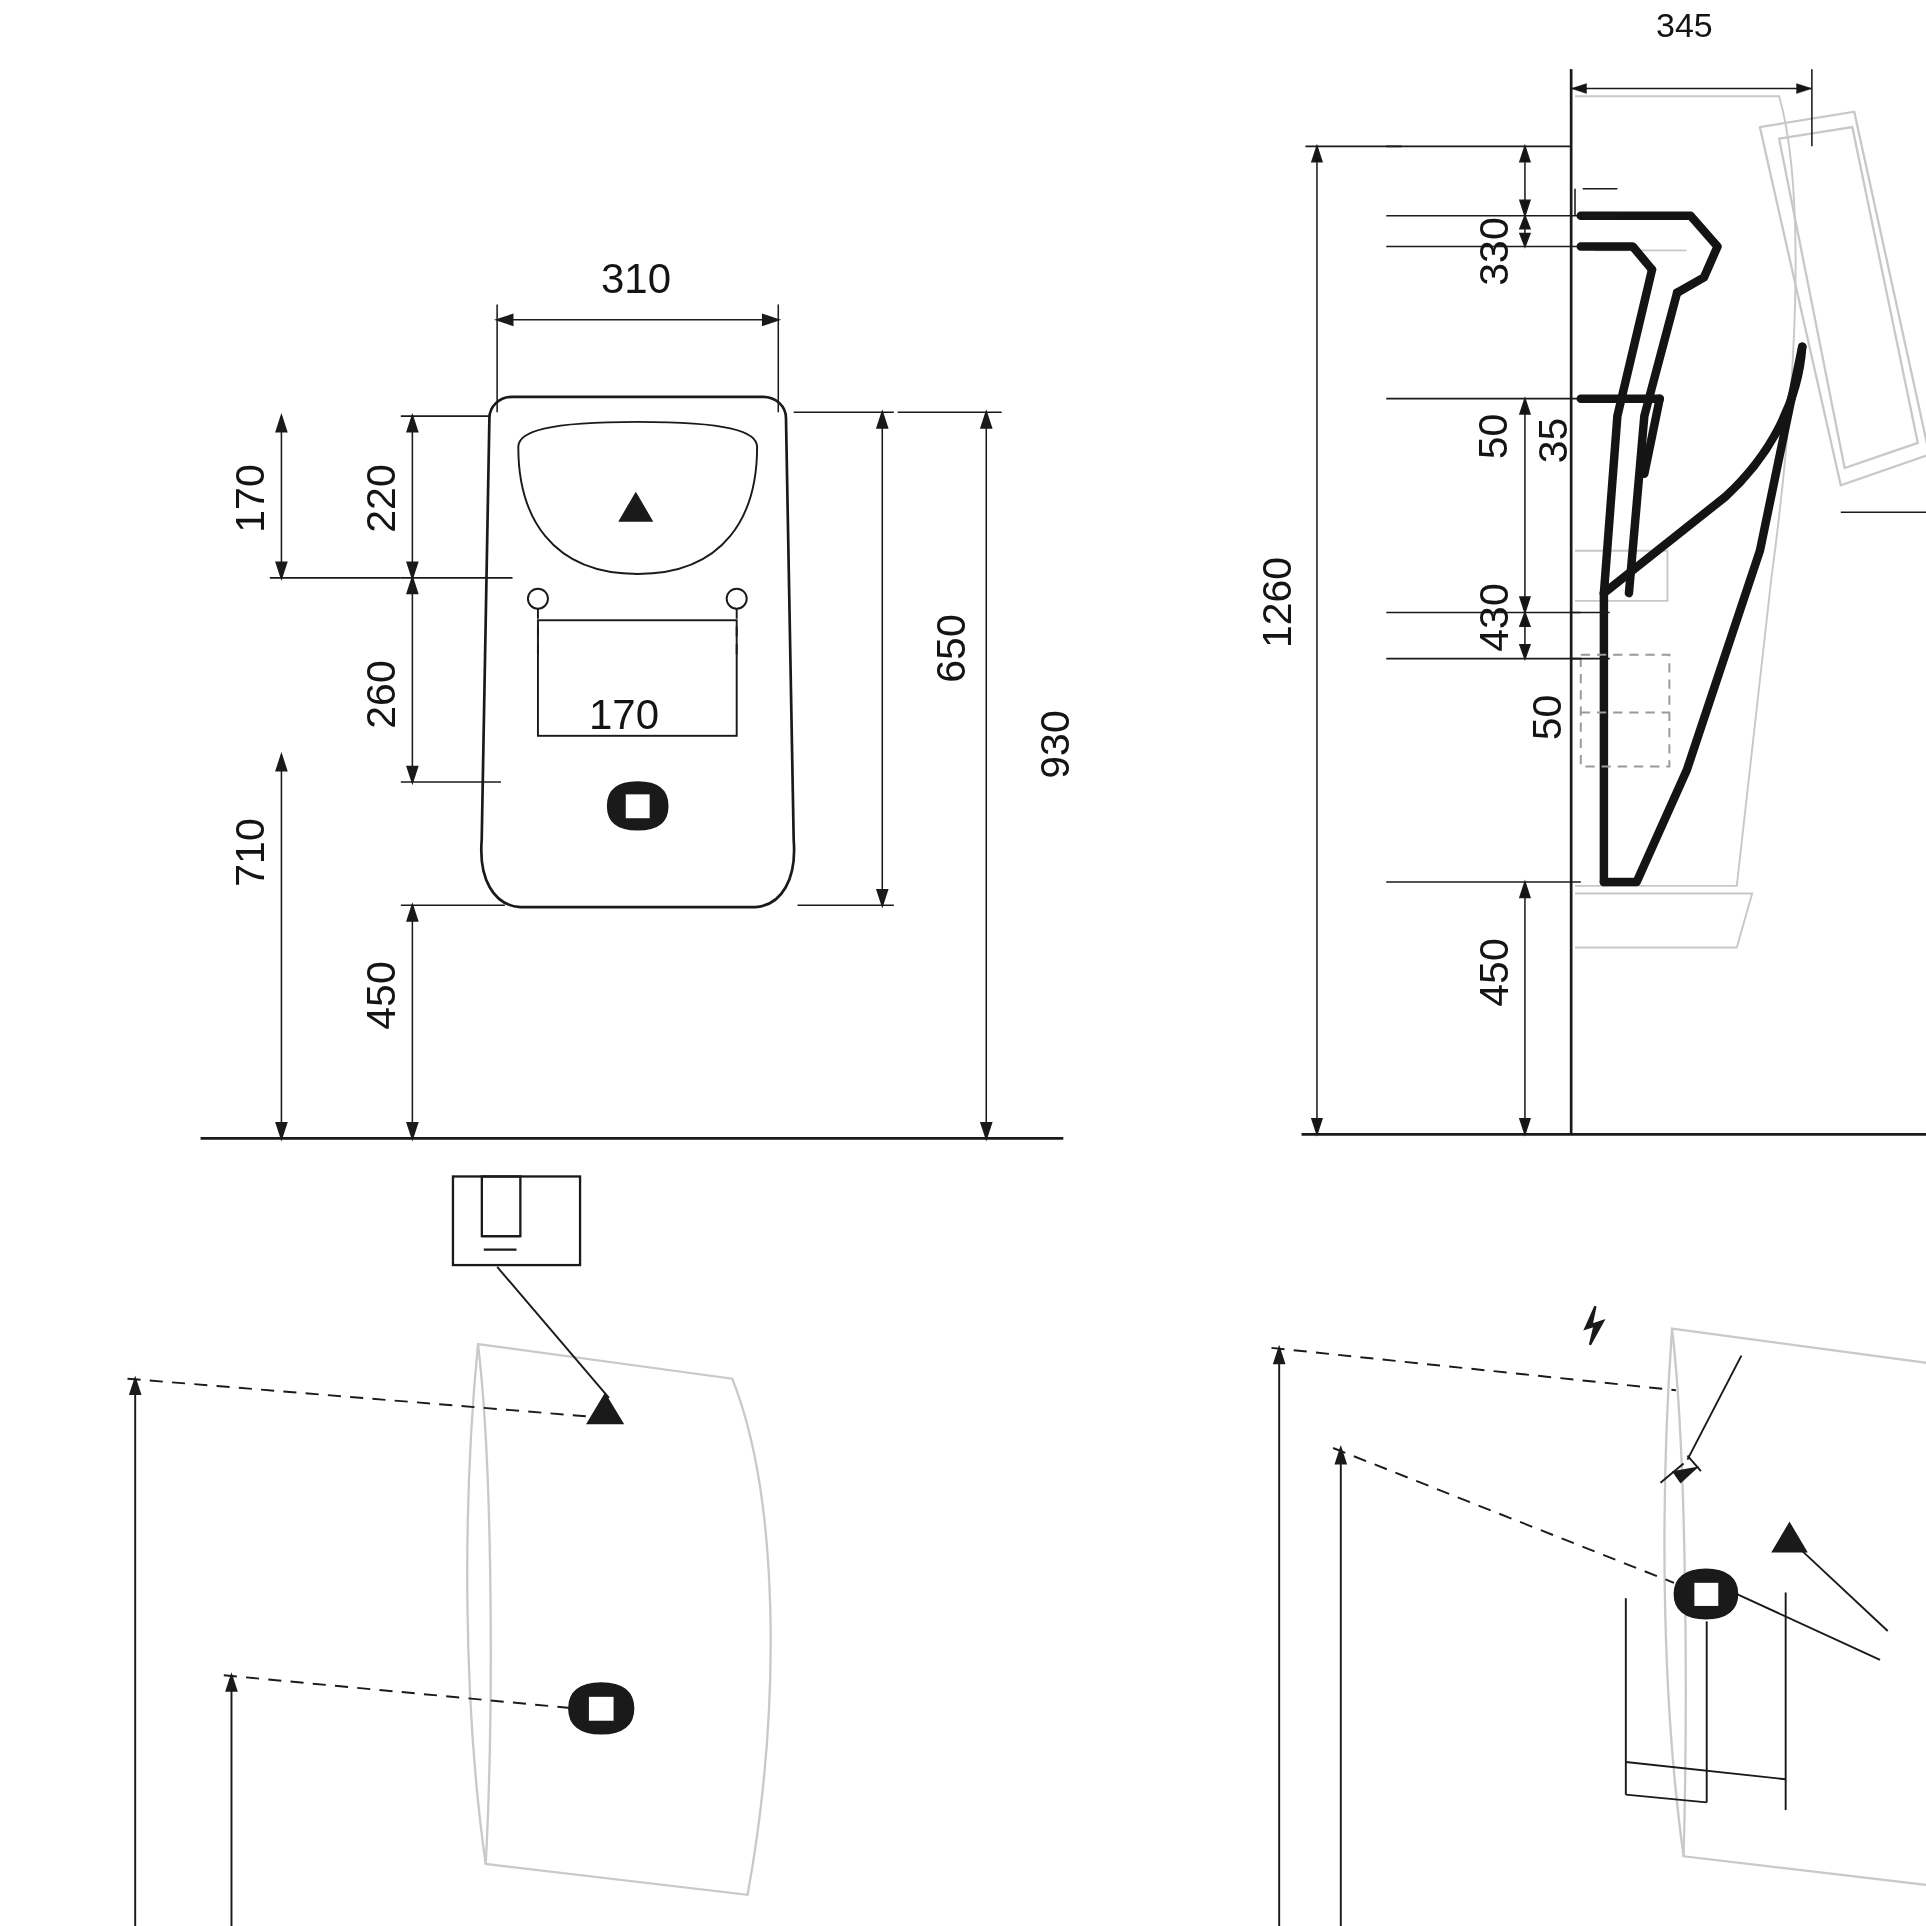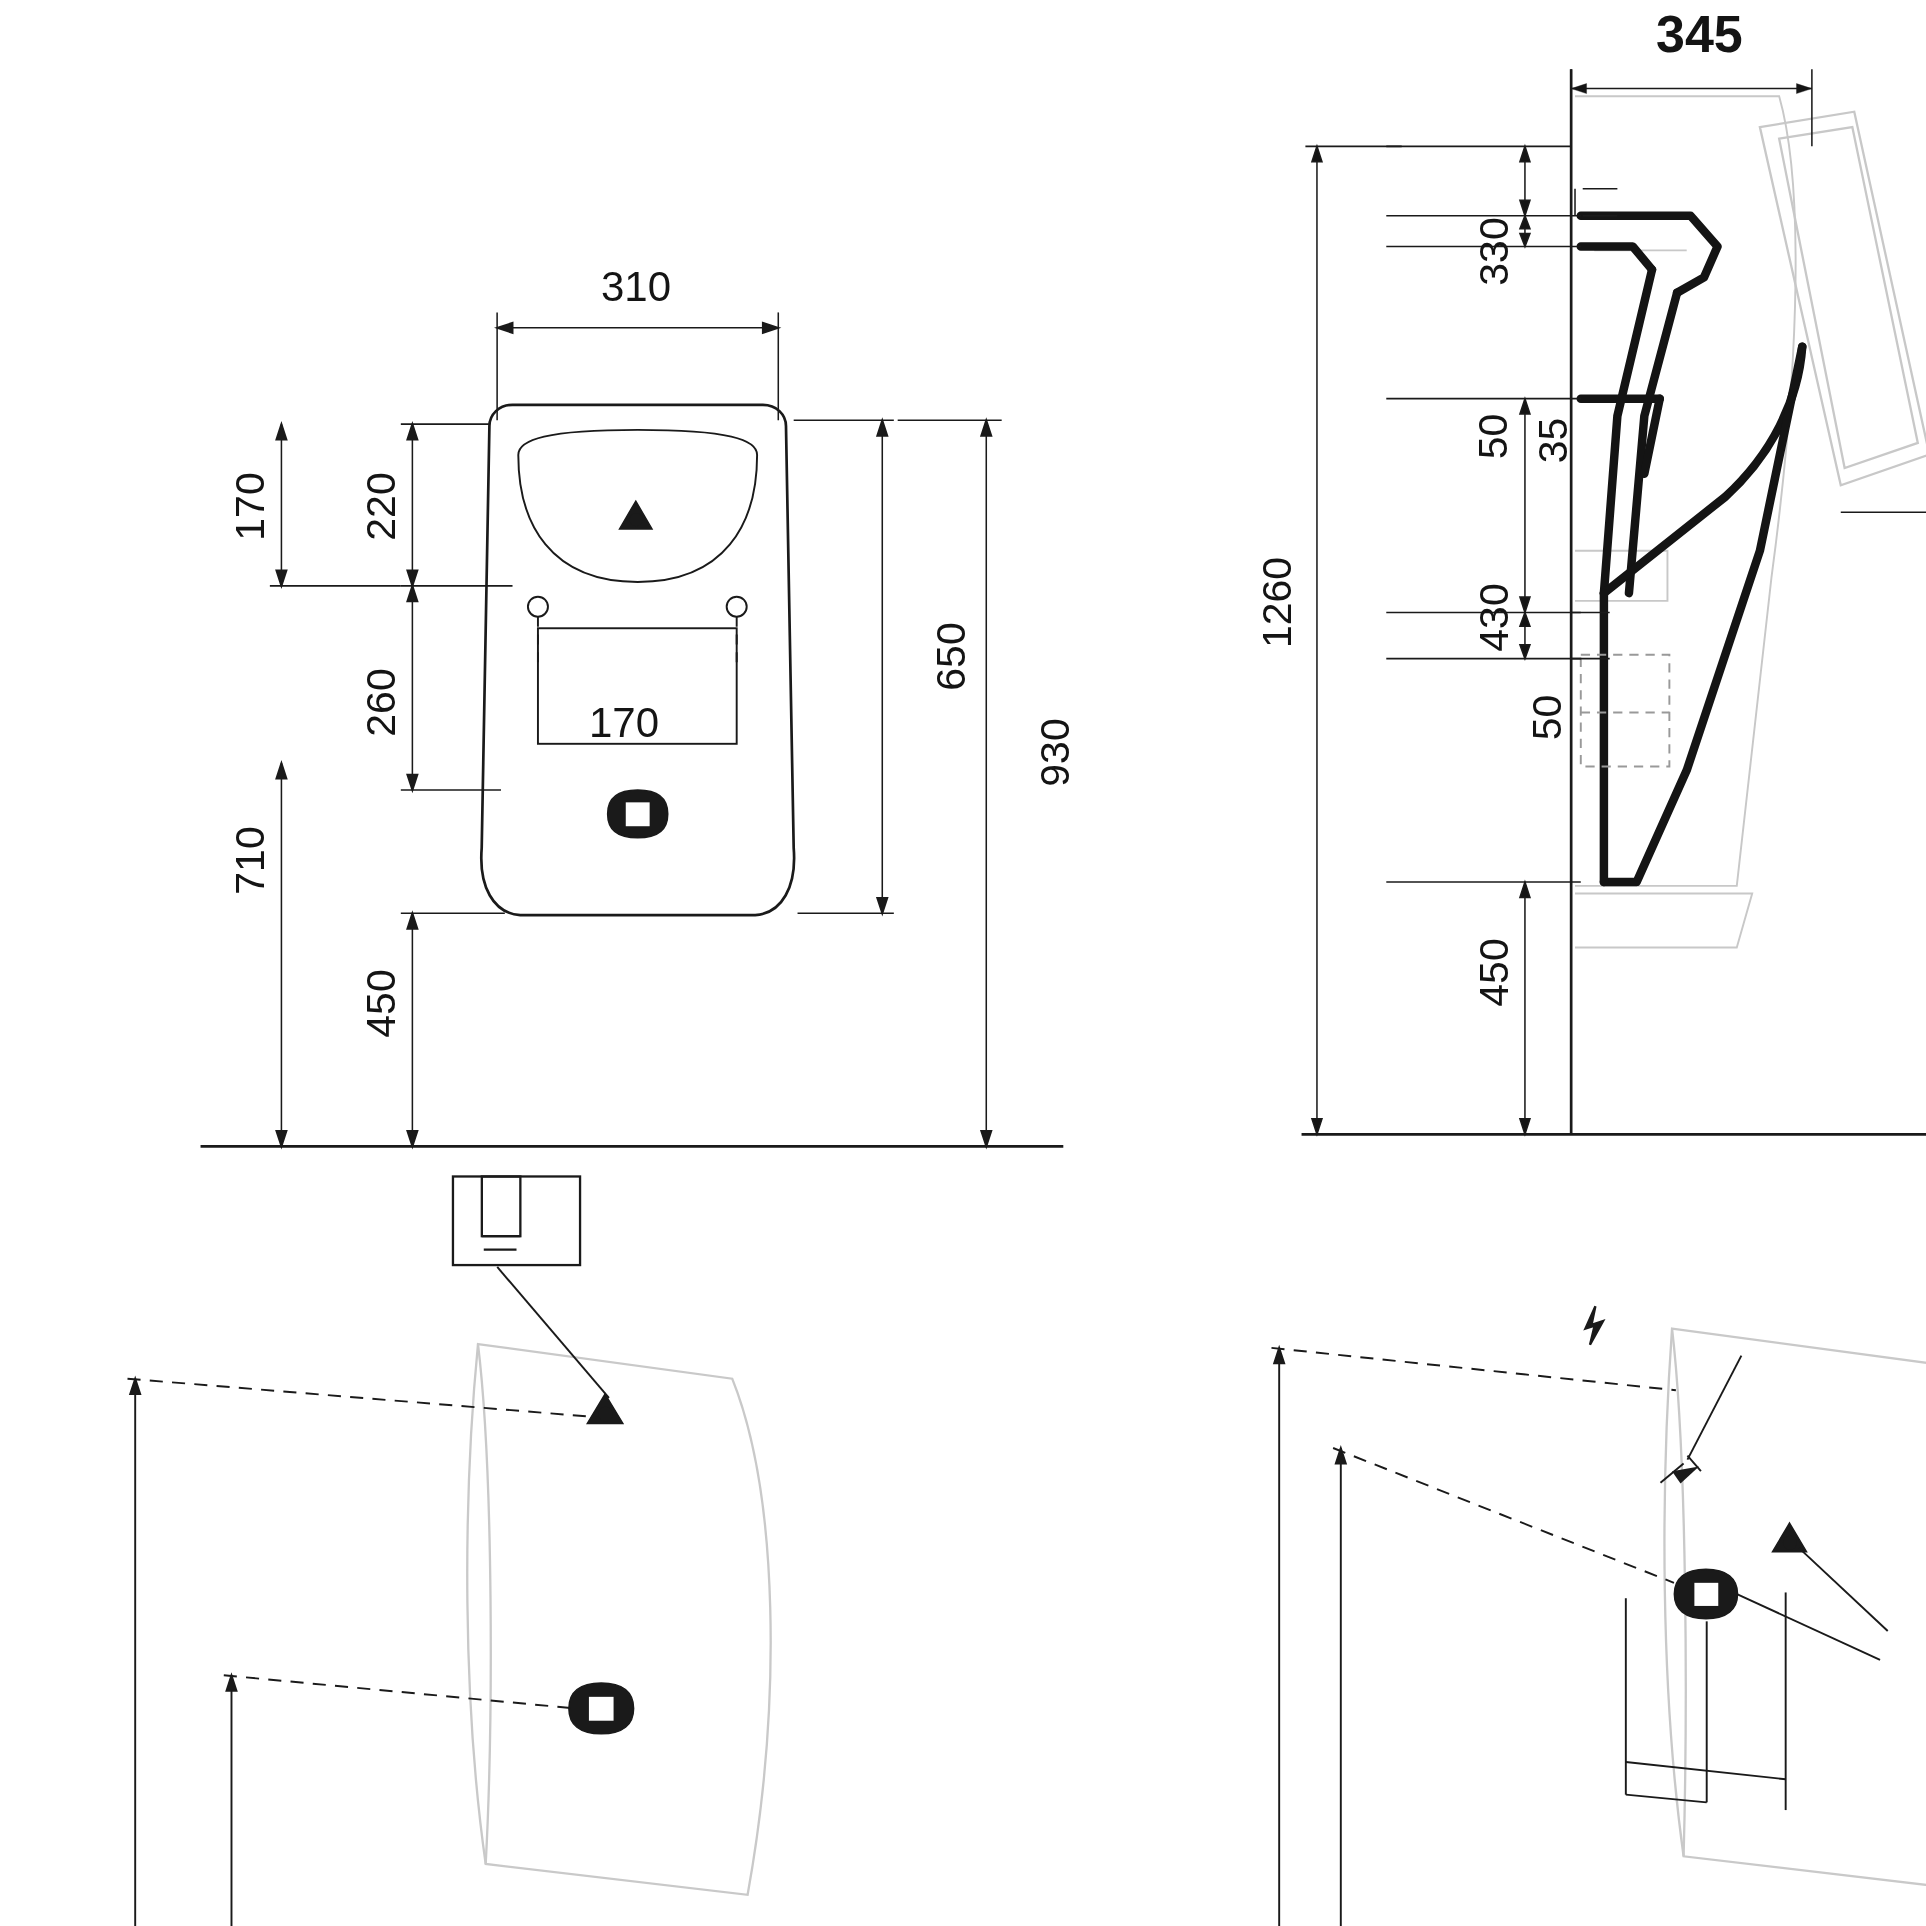--- a/index.html
+++ b/index.html
@@ -33,21 +33,21 @@
   .vert {
     transform-origin: 50% 50%;
     transform: rotate(-90deg);
   }
 </style>
 </head>
 <body>
 
 <div id="sheet">
 
-  <div class="panel" style="left:0px; top:12px;text-decoration:underline;">
+  <div class="panel" style="left:0px; top:4px;text-decoration:underline;">
     <svg width="1156" height="1194" viewBox="0 0 3000 3100">
       <g fill="none" stroke="#1a1a1a" stroke-width="5">
 
         <line x1="520" y1="2945" x2="2760" y2="2945" stroke-width="7"></line>
 
         <path d="M1270 1075
                  C1270 1045 1295 1020 1330 1020
                  L1980 1020
                  C2015 1020 2040 1045 2040 1075
                  L2060 2170
@@ -223,21 +223,21 @@
 
         <g stroke-width="4">
           <line x1="2320" y1="1330" x2="2320" y2="2945"></line>
           <path d="M2320 1330 l-13 40 h26 Z" fill="#141414"></path>
           <path d="M2320 2945 l-13 -40 h26 Z" fill="#141414"></path>
           <line x1="1700" y1="1330" x2="2360" y2="1330"></line>
         </g>
       </g>
     </svg>
 
-    <div class="dimtext" style="left:470px; top:7.7px; font-size:52px;font-weight:bold;">345</div>
+    <div class="dimtext" style="left:470px; top:7.7px; font-size:34px;">345</div>
     <div class="dimtext vert" style="left:274px; top:231px; font-size:41px;">330</div>
     <div class="dimtext vert" style="left:285px; top:416px; font-size:41px;">50</div>
     <div class="dimtext vert" style="left:345px; top:420px; font-size:41px;">35</div>
     <div class="dimtext vert" style="left:274px; top:597px; font-size:41px;">430</div>
     <div class="dimtext vert" style="left:339px; top:697px; font-size:41px;">50</div>
     <div class="dimtext vert" style="left:274px; top:952px; font-size:41px;">450</div>
     <div class="dimtext vert" style="left:46px; top:582px; font-size:41px;">1260</div>
 
   </div>
 

